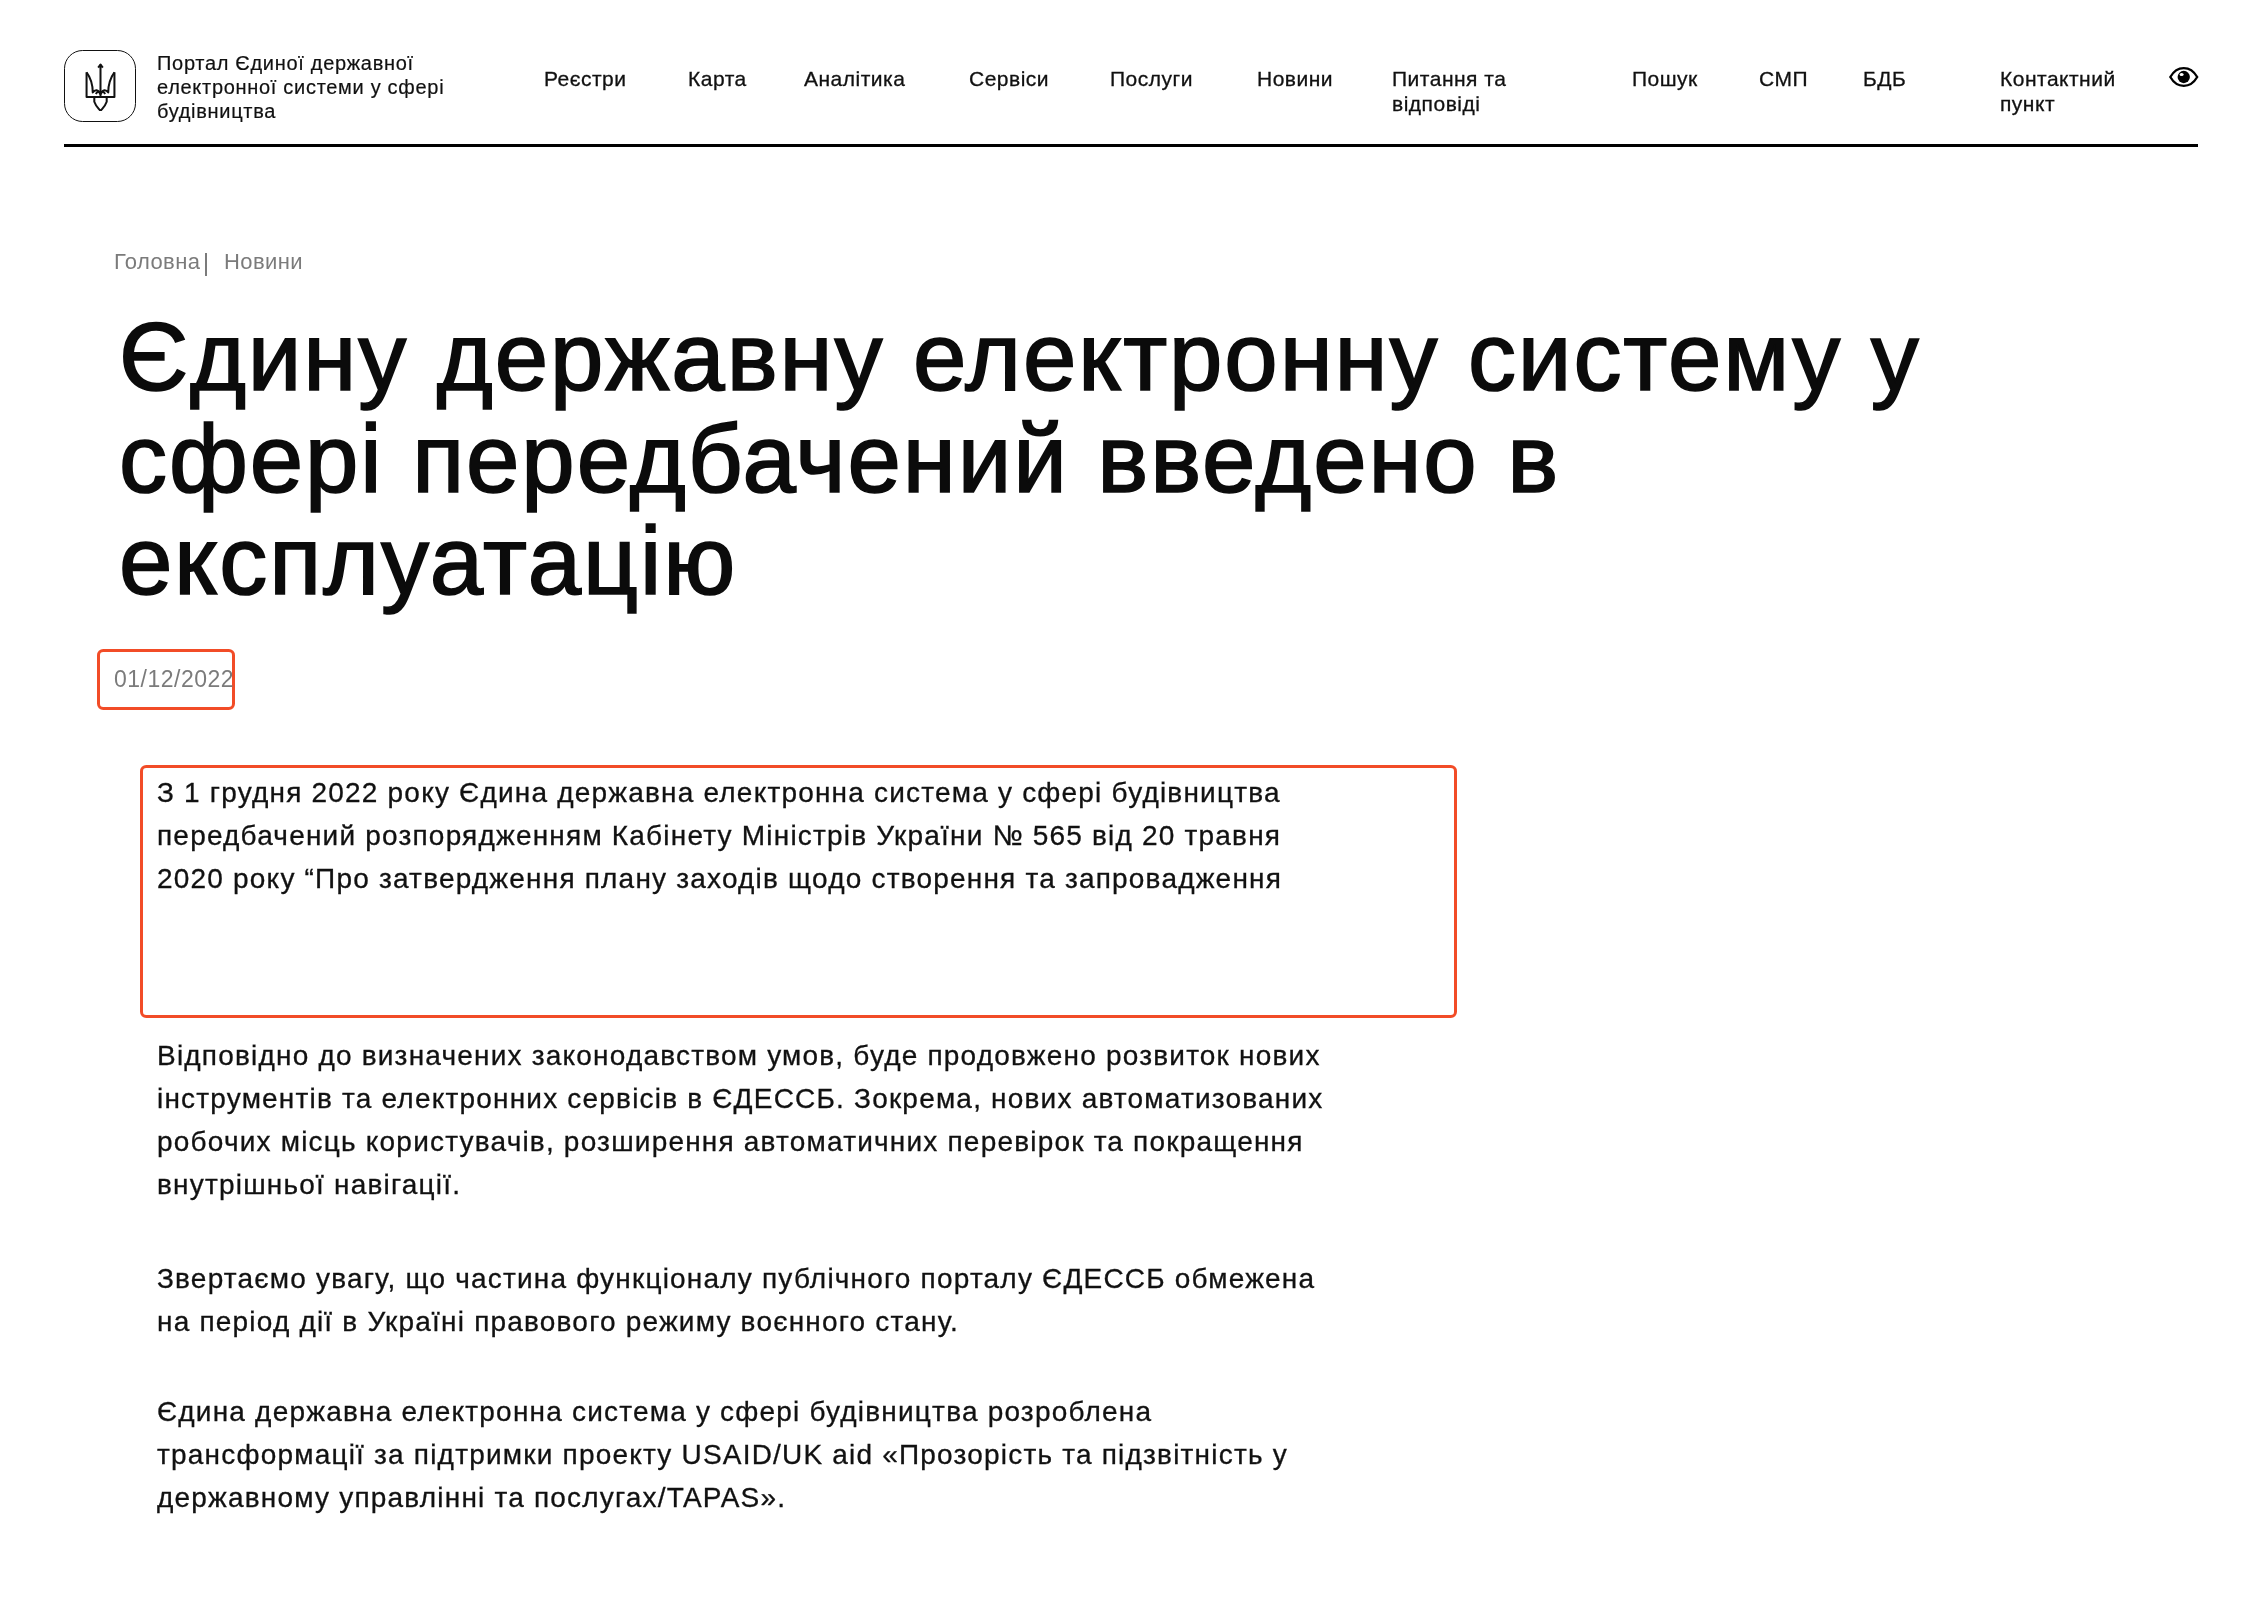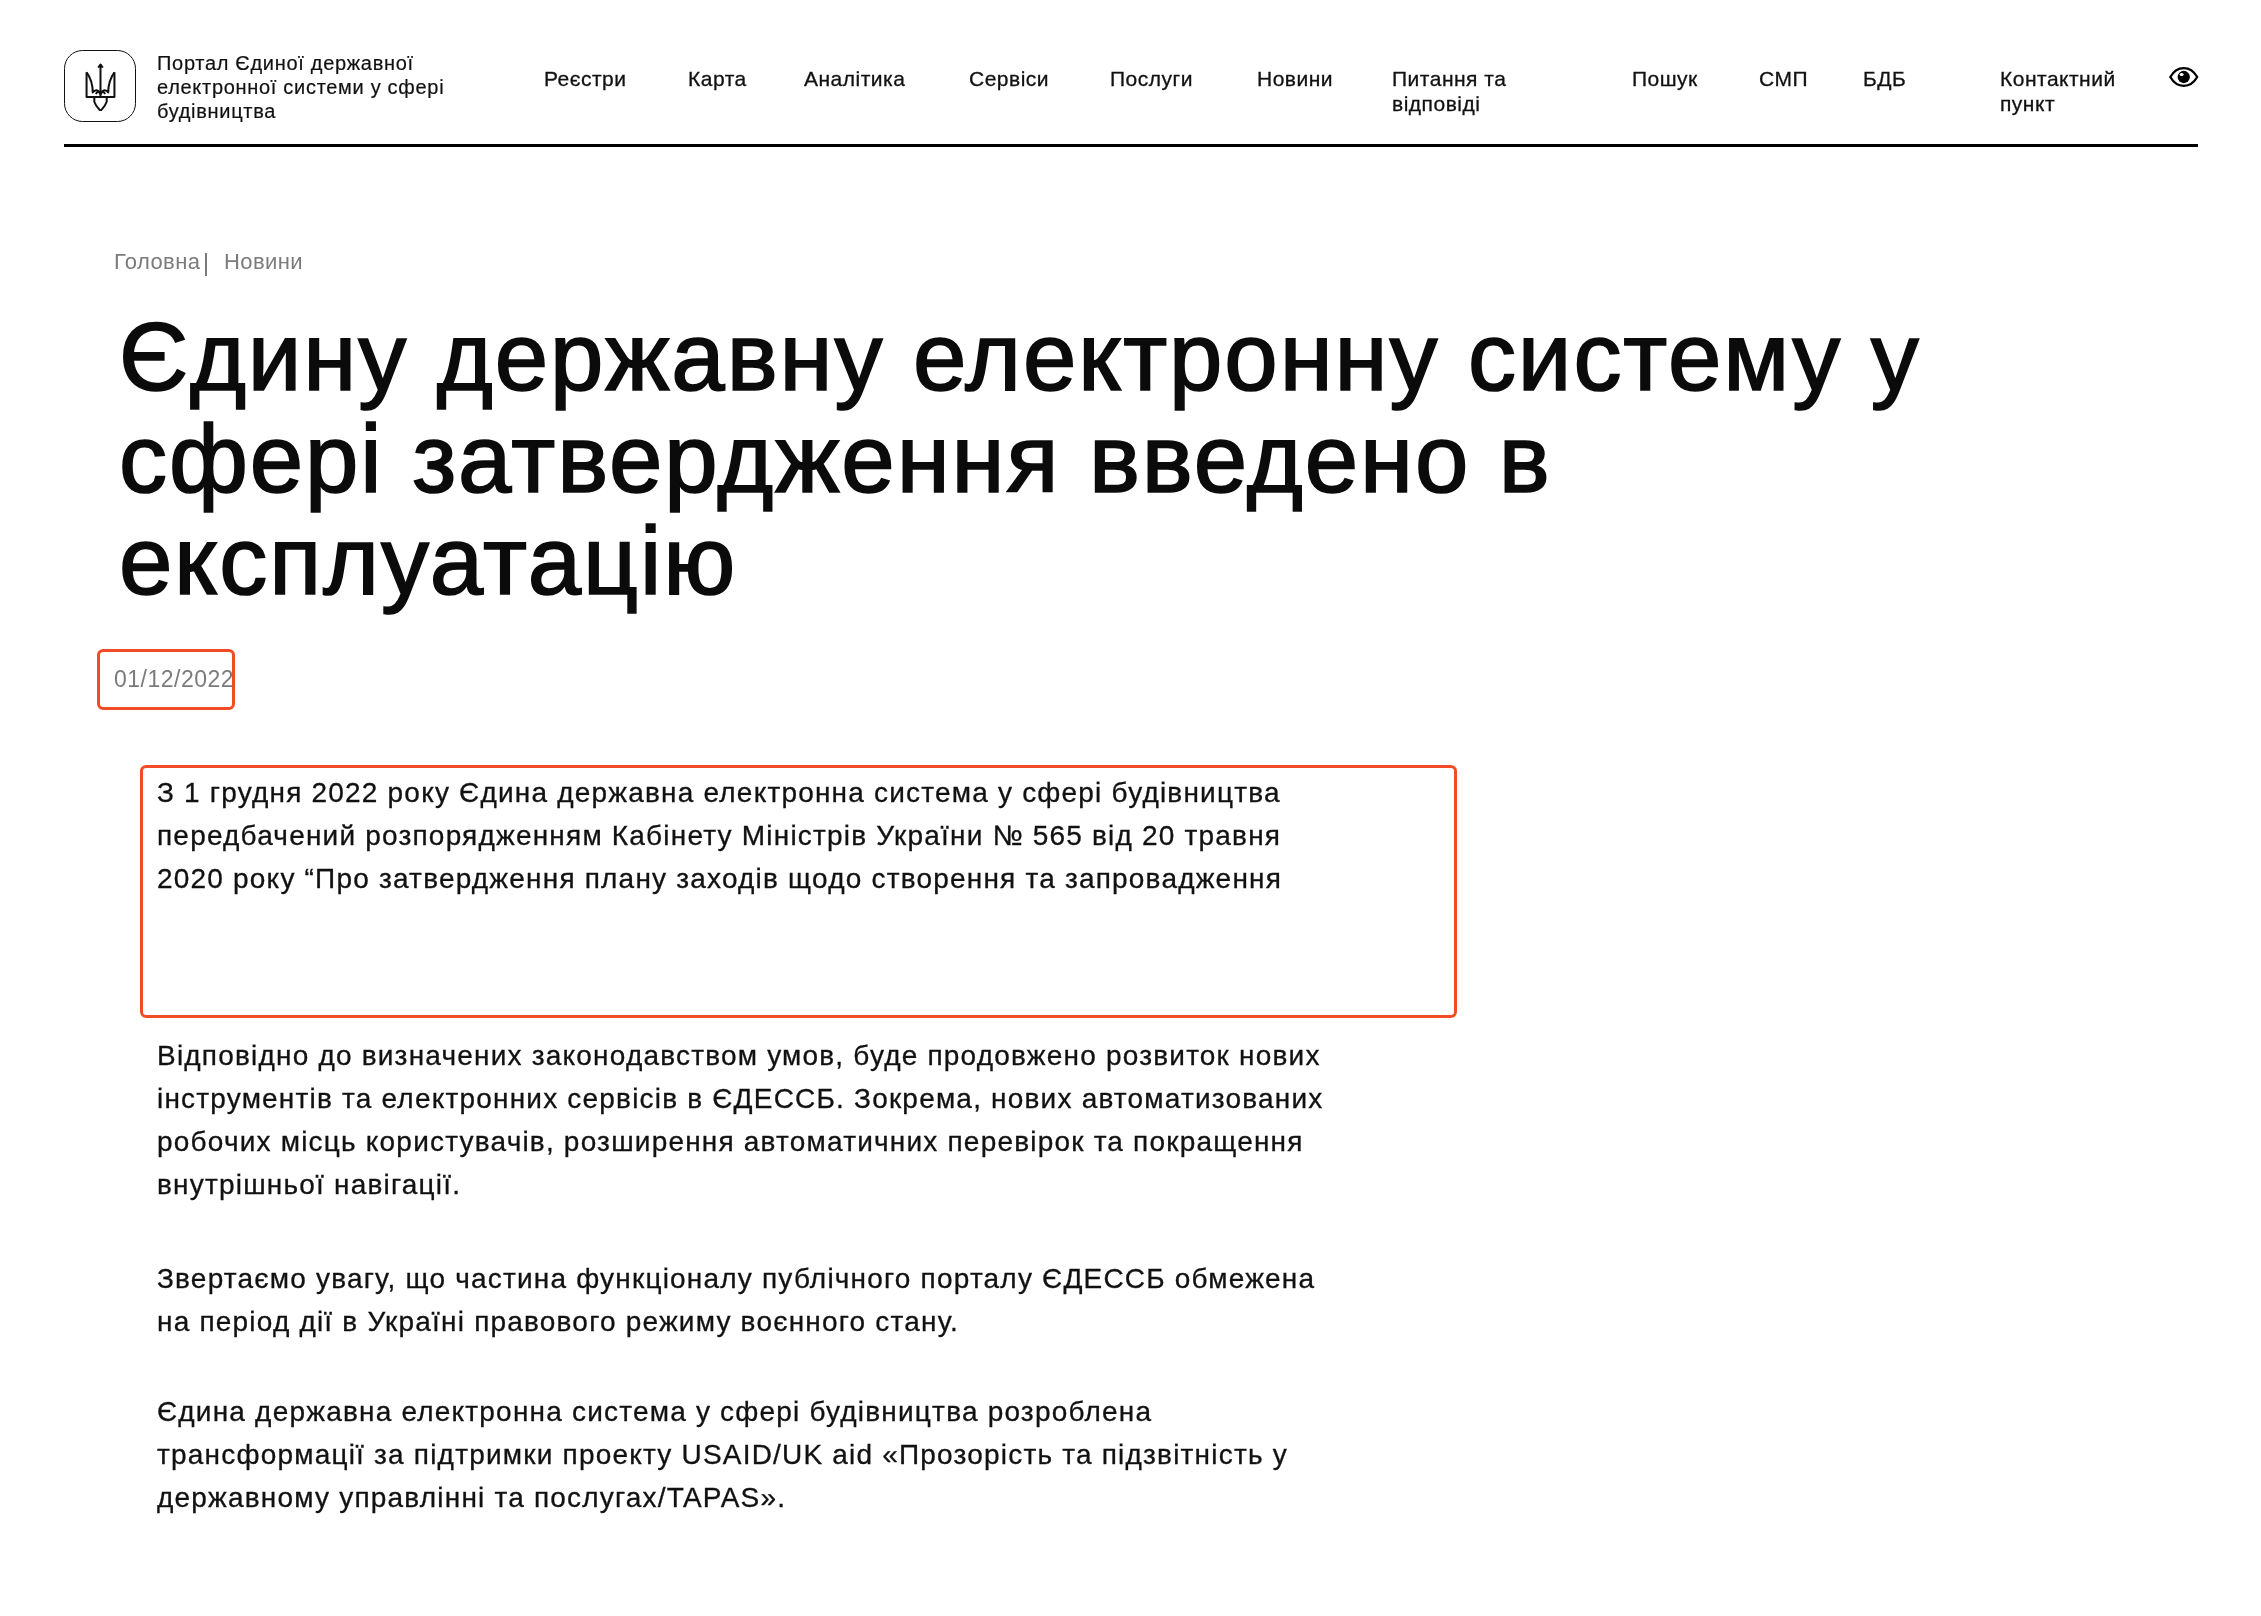--- a/index.html
+++ b/index.html
@@ -109,21 +109,21 @@
 
 <nav>
   <a class="abs crumb" style="left:114px">Головна</a>
   <span class="abs crumb-sep"></span>
   <a class="abs crumb" style="left:224px">Новини</a>
 </nav>
 
 <main>
   <h1 class="abs heading">
     <div>Єдину державну електронну систему у</div>
-    <div>сфері затвердження введено в</div>
+    <div>сфері передбачений введено в</div>
     <div>експлуатацію</div>
   </h1>
 
   <div class="abs date-box"></div>
   <div class="abs date-text">01/12/2022</div>
 
   <div class="abs para-highlight"></div>
 
   <div class="abs para" style="top:771px">
     <div>З 1 грудня 2022 року Єдина державна електронна система у сфері будівництва</div>

